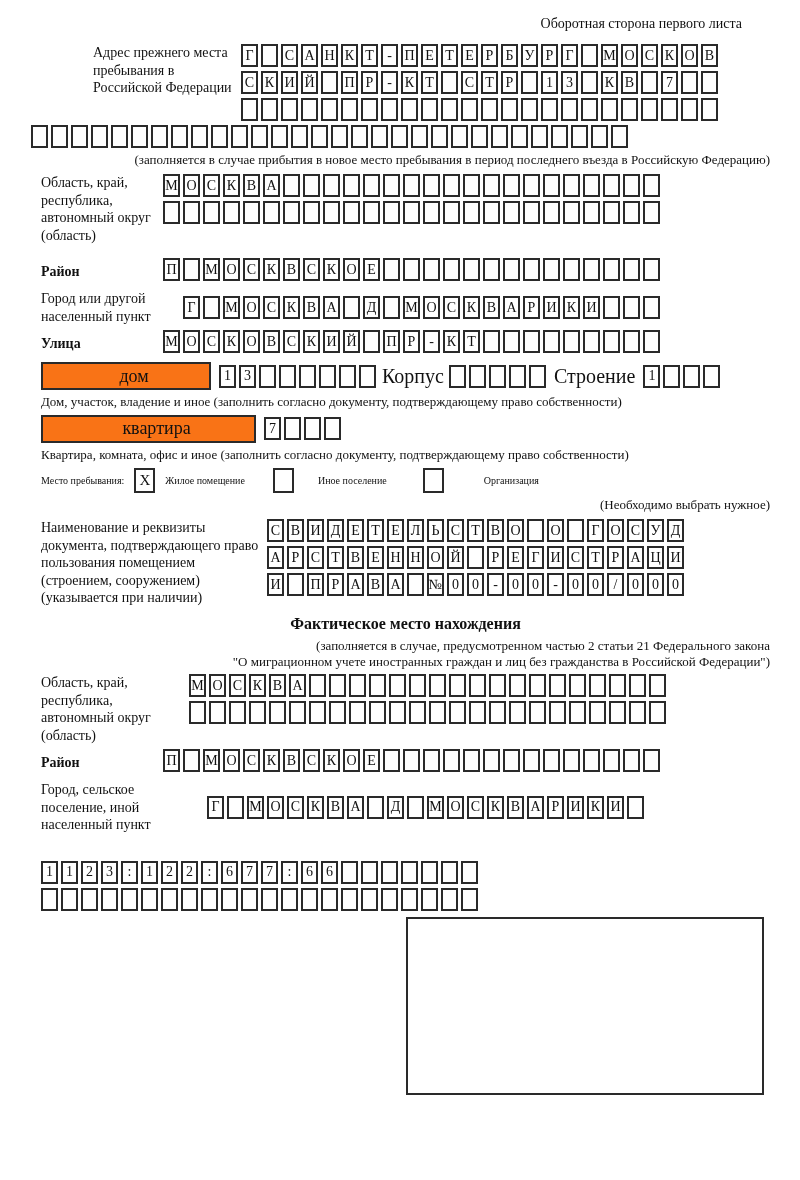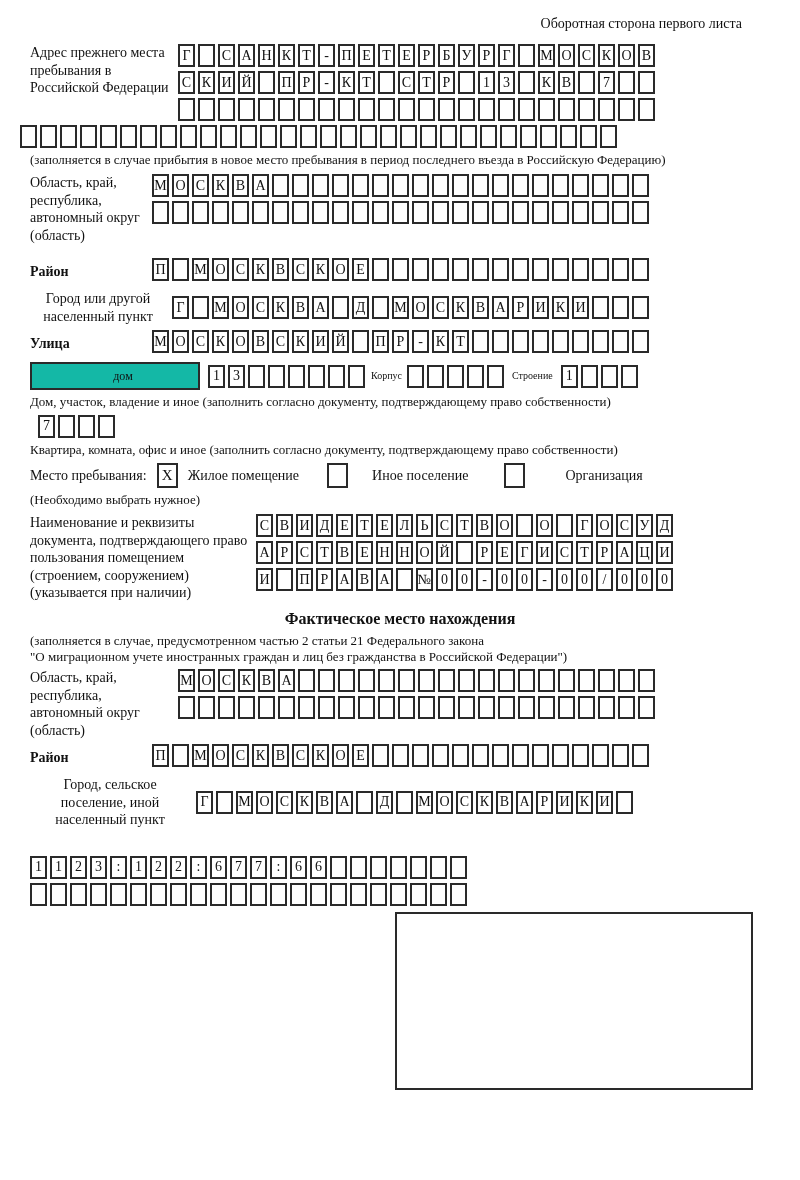--- a/index.html
+++ b/index.html
@@ -3,77 +3,77 @@
 <meta charset="utf-8">
 <style>
   * { box-sizing: border-box; margin: 0; padding: 0; }
   html, body { background: #ffffff; }
   body {
     width: 800px; height: 1180px;
     font-family: "Liberation Serif", serif;
     color: #111;
     overflow: hidden;
   }
-  .page { padding: 16px 30px 0 30px; }
+  .page { padding: 16px 30px 0 30px; margin-left: 11px; }
 
   .header-note { text-align: right; font-size: 14px; padding-right: 28px; }
 
   
   .cells { display: flex; gap: 3px; }
   .cell {
     flex: 0 0 auto;
     width: 17px; height: 23px;
     border: 2px solid #2a2a2a;
     display: flex; align-items: center; justify-content: center;
     font-size: 14px; line-height: 1; background: #fff;
   }
   .rows-stack > .cells { margin-bottom: 4px; }
   .rows-stack > .cells:last-child { margin-bottom: 0; }
 
   .frow { display: flex; align-items: flex-start; }
-  .frow.center { align-items: center; text-align: center; }
+  .frow.center { align-items: center; }
   .label { flex: 0 0 auto; font-size: 14px; line-height: 1.25; padding-right: 6px; }
   .label.single { line-height: 27px; font-weight: bold; }
 
   .caption { font-size: 13px; line-height: 1.25; }
-  .caption.centered { text-align: left; }
+  .caption.centered { text-align: right; }
 
   .section-title { text-align: center; font-weight: bold; font-size: 15px; }
 
   .typebox {
     flex: 0 0 auto;
     border: 2px solid #2a2a2a; height: 28px;
     display: flex; align-items: center; justify-content: center;
-    font-size: 12px; background: #14b8a6; padding-left: 16px;
+    font-size: 18px; background: #f97316; padding-left: 16px;
   }
-  .inline-label { font-size: 10px; line-height: 28px; flex: 0 0 auto; }
+  .inline-label { font-size: 20px; line-height: 28px; flex: 0 0 auto; }
 
   .chk {
     flex: 0 0 auto;
     width: 21px; height: 25px;
     border: 2px solid #2a2a2a;
     display: flex; align-items: center; justify-content: center;
     font-size: 15px; background: #fff;
   }
-  .opt-label { font-size: 14px; line-height: 25px; }
+  .opt-label { font-size: 10px; line-height: 25px; }
 
   .stamp-box {
     width: 358px; height: 178px;
     border: 2px solid #2a2a2a;
     margin-left: 365px;
     background: #fff;
   }
   .stamp-caption {
     width: 452px; margin-left: 318px; margin-top: 6px;
     text-align: center; font-size: 13.5px; line-height: 1.33;
   }
 
   
   .mt4 { margin-top: 4px; } .mt5 { margin-top: 5px; } .mt6 { margin-top: 6px; }
-  .mt8 { margin-top: 8px; } .mt12 { margin-top: 12px; } .mt14 { margin-top: 14px; }
+  .mt8 { margin-top: 8px; } .mt12 { margin-top: 12px; justify-content: center; } .mt14 { margin-top: 14px; }
 </style>
 </head>
 <body>
 
 <div class="page">
 
   <div class="header-note">Оборотная сторона первого листа</div>
 
   <div class="frow mt12">
     <div class="label" style="width:148px">Адрес прежнего места пребывания в Российской Федерации</div>
@@ -369,20 +369,21 @@
     <div class="cells">
         <span class="cell">1</span>
         <span class="cell"></span>
         <span class="cell"></span>
         <span class="cell"></span>
       </div>
   </div>
   <div class="caption mt4">Дом, участок, владение и иное (заполнить согласно документу, подтверждающему право собственности)</div>
 
   <div class="frow center mt4">
+    <div class="typebox" style="width:215px">квартира</div>
     <div class="cells" style="margin-left:8px">
         <span class="cell">7</span>
         <span class="cell"></span>
         <span class="cell"></span>
         <span class="cell"></span>
       </div>
   </div>
   <div class="caption mt4">Квартира, комната, офис и иное (заполнить согласно документу, подтверждающему право собственности)</div>
 
   <div class="frow center mt5">

